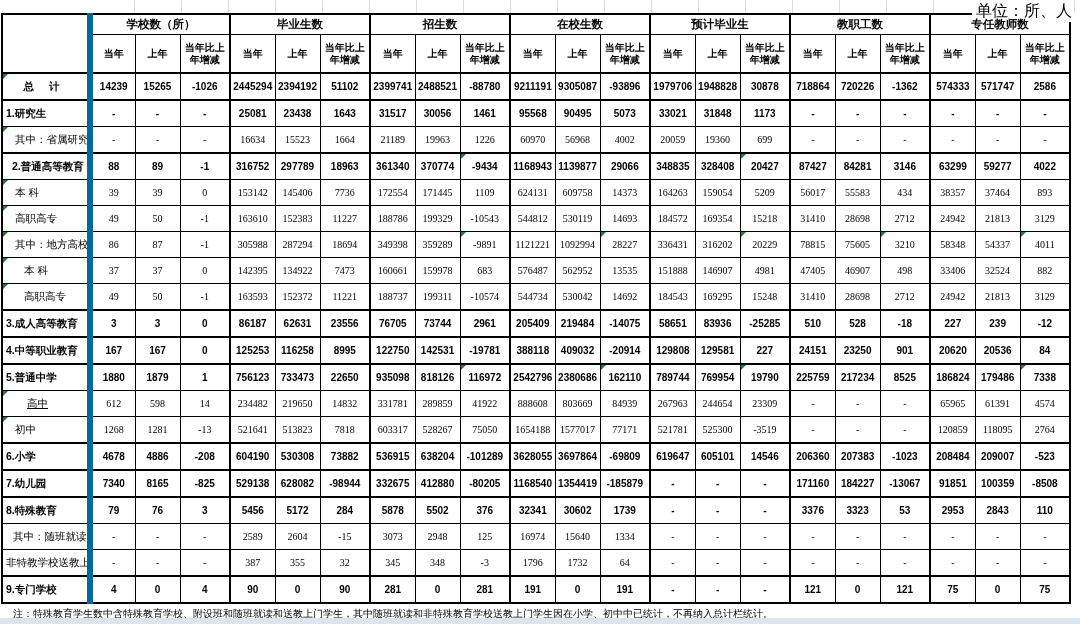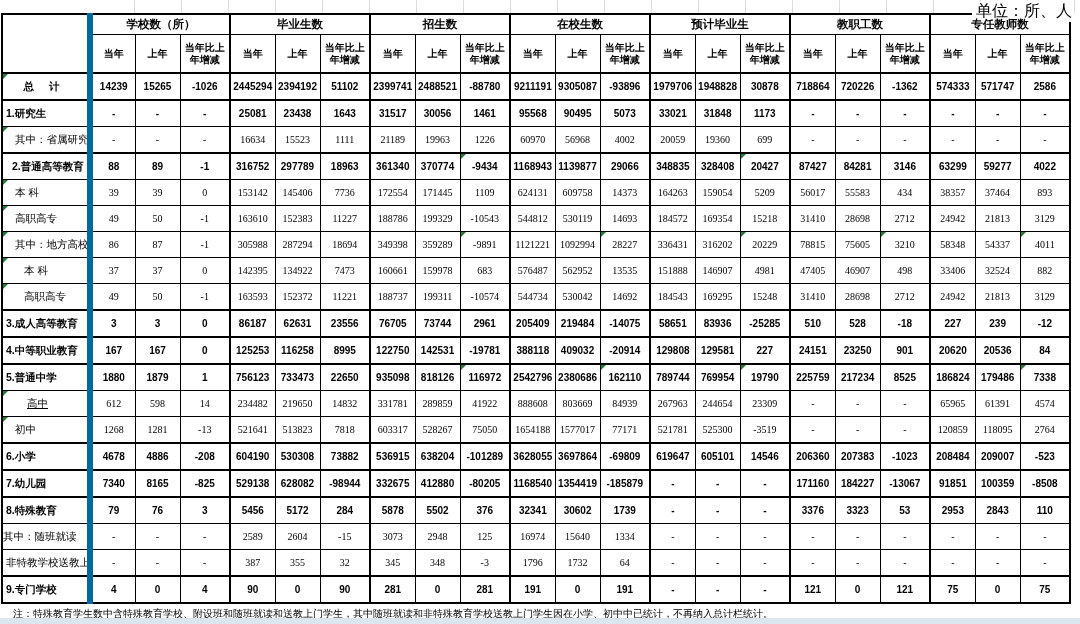--- a/index.html
+++ b/index.html
@@ -170,21 +170,21 @@
         <td>-</td>
         <td>-</td>
       </tr>
       <tr>
         <th class="lbl gflag" style="padding-left: 12px;">其中：省属研究生</th>
         <td class="gs">-</td>
         <td>-</td>
         <td>-</td>
         <td class="gs">16634</td>
         <td>15523</td>
-        <td>1111</td>
+        <td>1664</td>
         <td class="gs">21189</td>
         <td>19963</td>
         <td>1226</td>
         <td class="gs">60970</td>
         <td>56968</td>
         <td>4002</td>
         <td class="gs">20059</td>
         <td>19360</td>
         <td>699</td>
         <td class="gs">-</td>
@@ -524,21 +524,21 @@
         <td>-</td>
         <td>-</td>
         <td class="gs">3376</td>
         <td>3323</td>
         <td>53</td>
         <td class="gs">2953</td>
         <td>2843</td>
         <td>110</td>
       </tr>
       <tr>
-        <th class="lbl" style="padding-left: 0;">其中：随班就读</th>
+        <th class="lbl" style="padding-left: 10px;">其中：随班就读</th>
         <td class="gs">-</td>
         <td>-</td>
         <td>-</td>
         <td class="gs">2589</td>
         <td>2604</td>
         <td>-15</td>
         <td class="gs">3073</td>
         <td>2948</td>
         <td>125</td>
         <td class="gs">16974</td>

